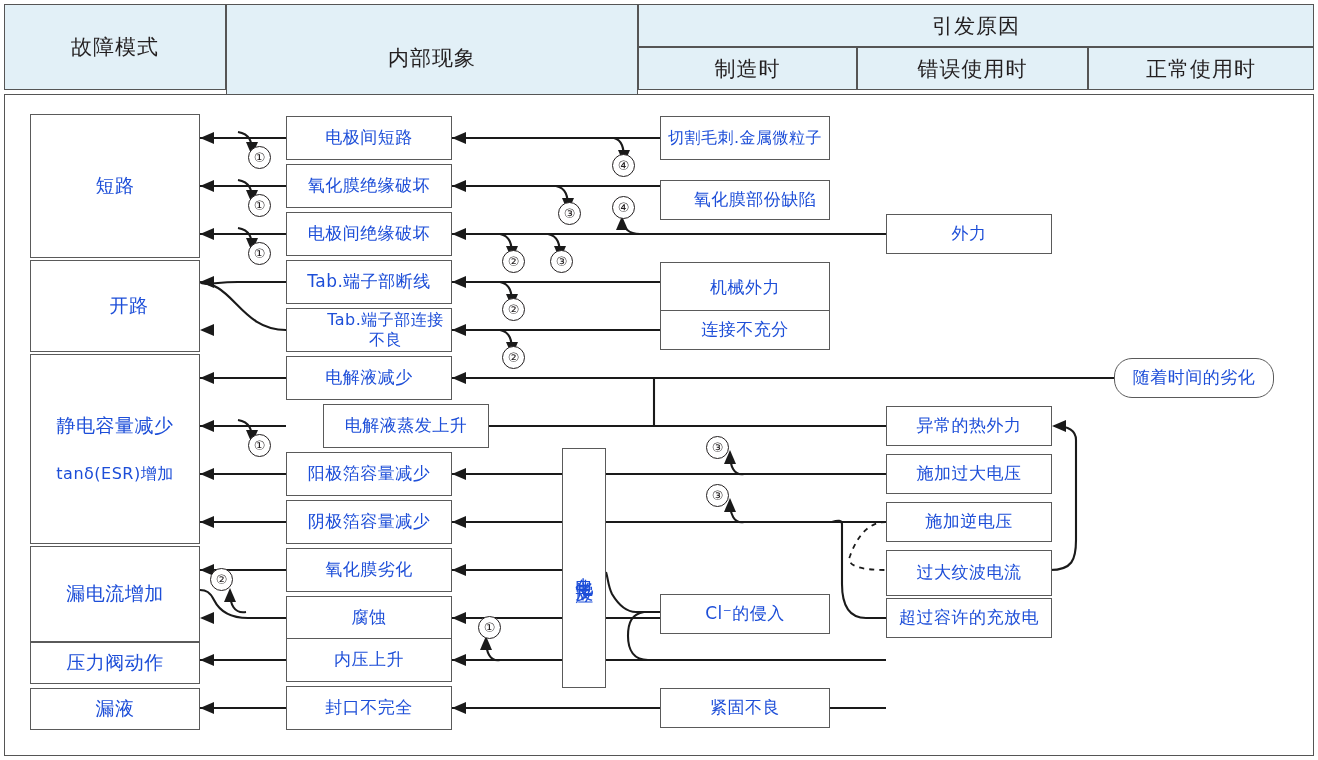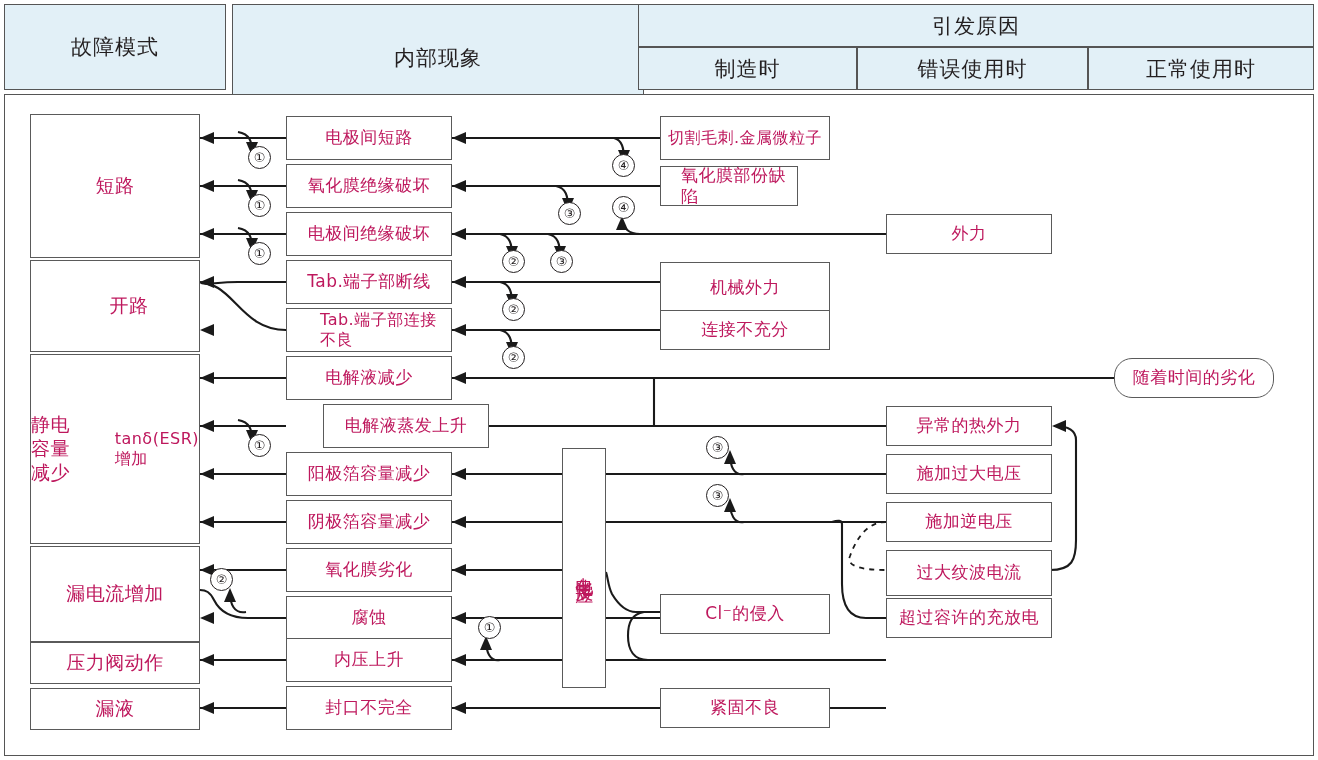--- a/index.html
+++ b/index.html
@@ -8,44 +8,44 @@
 
   
   .hdr{position:absolute;background:#e2f0f7;border:1.5px solid #555;box-sizing:border-box;
        display:flex;align-items:center;justify-content:center;color:#231f20;font-size:21px;letter-spacing:1px;}
 
   
   .frame{position:absolute;border:1.5px solid #555;box-sizing:border-box;background:#fff;}
 
   
   .node{position:absolute;box-sizing:border-box;border:1.6px solid #5a5a5a;background:#fff;
-        display:flex;align-items:center;justify-content:center;text-align:left;
-        color:#be185d;font-size:17px;line-height:1.25;letter-spacing:.5px;}
+        display:flex;align-items:center;justify-content:center;text-align:center;
+        color:#1d4ed8;font-size:17px;line-height:1.25;letter-spacing:.5px;}
   .node.big{font-size:19px;}
   .node.vert{writing-mode:vertical-rl;text-orientation:upright;letter-spacing:2px;font-size:18px;}
   .node .sub{display:block;font-size:16px;}
-  .stack{gap:26px;}
+  .stack{flex-direction:column;gap:26px;}
 
   
   #wires{position:absolute;left:0;top:0;width:1318px;height:760px;pointer-events:none;}
   #wires line,#wires path{stroke:#1a1a1a;fill:none;}
 
   
   .mark{position:absolute;width:21px;height:21px;border:1.4px solid #231f20;border-radius:50%;
         display:flex;align-items:center;justify-content:center;font-size:13px;color:#231f20;
         background:#fff;font-family:"DejaVu Sans",sans-serif;}
 </style>
 </head>
 <body>
 
 <div id="root">
 
   <div class="hdr" style="left:4px;top:4px;width:222px;height:86px;">故障模式</div>
 
-  <div class="hdr" style="left:226px;top:4px;width:412px;height:108px;margin-left:6px;">内部现象</div>
+  <div class="hdr" style="left:226px;top:4px;width:412px;height:108px;">内部现象</div>
 
   <div class="hdr" style="left:638px;top:4px;width:676px;height:43px;">引发原因</div>
 
   <div class="hdr" style="left:638px;top:47px;width:219px;height:43px;">制造时</div>
 
   <div class="hdr" style="left:857px;top:47px;width:231px;height:43px;">错误使用时</div>
 
   <div class="hdr" style="left:1088px;top:47px;width:226px;height:43px;">正常使用时</div>
 
   <div class="frame" style="left:4px;top:94px;width:1310px;height:662px;"></div>
@@ -205,21 +205,21 @@
   <div class="node" style="left:286px;top:452px;width:166px;height:44px;">阳极箔容量减少</div>
   <div class="node" style="left:286px;top:500px;width:166px;height:44px;">阴极箔容量减少</div>
   <div class="node" style="left:286px;top:548px;width:166px;height:44px;">氧化膜劣化</div>
   <div class="node" style="left:286px;top:596px;width:166px;height:44px;">腐蚀</div>
   <div class="node" style="left:286px;top:638px;width:166px;height:44px;">内压上升</div>
   <div class="node" style="left:286px;top:686px;width:166px;height:44px;">封口不完全</div>
 
   <div class="node vert" style="left:562px;top:448px;width:44px;height:240px;">电化学反应</div>
 
   <div class="node" style="left:660px;top:116px;width:170px;height:44px;font-size:16px;">切割毛刺.金属微粒子</div>
-  <div class="node" style="left:660px;top:166px;width:138px;height:40px;padding-left:20px;">氧化膜部份缺陷</div>
+  <div class="node" style="left:660px;top:180px;width:170px;height:40px;padding-left:20px;">氧化膜部份缺陷</div>
   <div class="node" style="left:660px;top:262px;width:170px;height:52px;">机械外力</div>
   <div class="node" style="left:660px;top:310px;width:170px;height:40px;">连接不充分</div>
   <div class="node" style="left:660px;top:594px;width:170px;height:40px;">Cl⁻的侵入</div>
   <div class="node" style="left:660px;top:688px;width:170px;height:40px;">紧固不良</div>
 
   <div class="node" style="left:886px;top:214px;width:166px;height:40px;">外力</div>
   <div class="node" style="left:886px;top:406px;width:166px;height:40px;">异常的热外力</div>
   <div class="node" style="left:886px;top:454px;width:166px;height:40px;">施加过大电压</div>
   <div class="node" style="left:886px;top:502px;width:166px;height:40px;">施加逆电压</div>
   <div class="node" style="left:886px;top:550px;width:166px;height:46px;">过大纹波电流</div>

